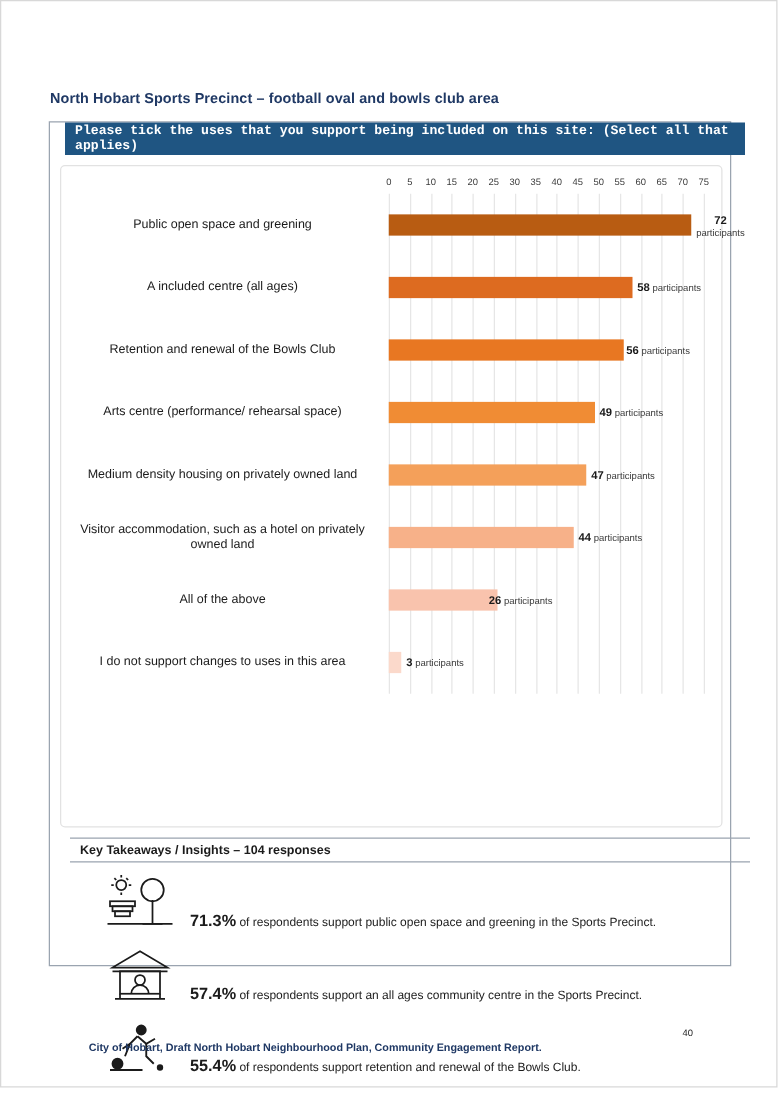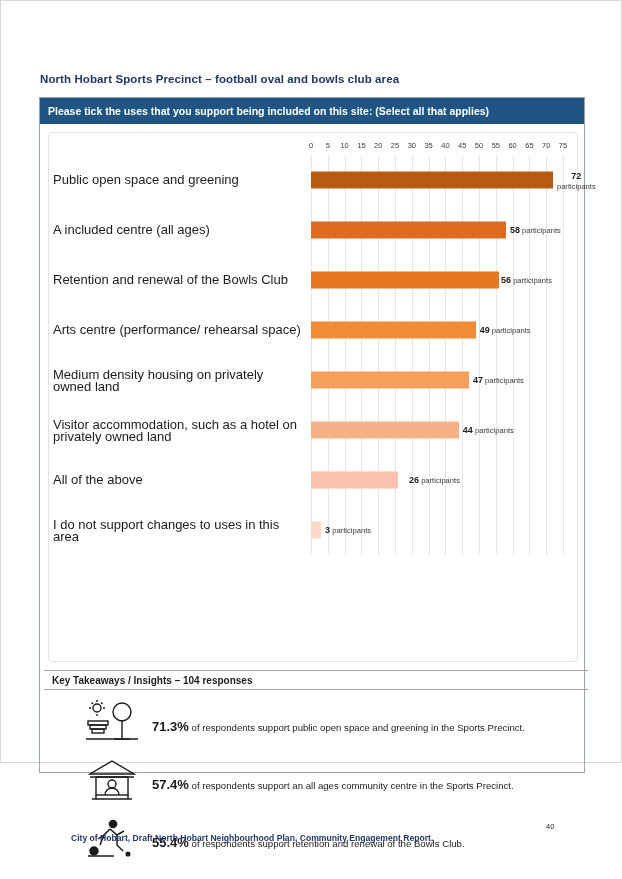--- a/index.html
+++ b/index.html
@@ -10,21 +10,21 @@
     width: 622px;
     height: 879px;
     background: #ffffff;
     font-family: "Liberation Sans", sans-serif;
     color: #1b1b1b;
     overflow: hidden;
   }
   .page {
     position: relative;
     width: 622px;
-    height: 763px;
+    height: 870px;
     box-sizing: border-box;
     border: 1px solid #d8d8d8;
     background: #fff;
   }
   .page-title {
     position: absolute;
     left: 39px;
     top: 72px;
     font-size: 11.5px;
     font-weight: bold;
@@ -36,32 +36,33 @@
     position: absolute;
     left: 38px;
     top: 96px;
     width: 546px;
     height: 676px;
     border: 1px solid #9aa4b0;
     box-sizing: border-box;
   }
   .q-header {
     position: absolute;
-    left: 0;
+    left: 12px;
     top: 0;
     width: 100%;
     height: 26px;
     background: #1f5582;
     color: #ffffff;
     font-size: 10.5px;
     font-weight: bold;
     display: flex;
     align-items: center;
     padding-left: 8px;
     box-sizing: border-box;
+    font-family: Liberation Mono, monospace;
   }
   .chart-card {
     position: absolute;
     left: 8px;
     top: 34px;
     width: 530px;
     height: 530px;
     border: 1px solid #e2e2e2;
     border-radius: 4px;
     box-sizing: border-box;
@@ -107,22 +108,22 @@
     position: absolute;
     left: 0;
     height: 50px;
     width: 100%;
   }
   .row-label {
     position: absolute;
     right: 100%;
     width: 250px;
     margin-right: 8px;
-    text-align: left;
-    font-size: 13px;
+    text-align: center;
+    font-size: 10px;
     color: #1b1b1b;
     line-height: 11.5px;
     top: 50%;
     transform: translateY(-50%);
   }
   .bar {
     position: absolute;
     top: 50%;
     transform: translateY(-50%);
     height: 17px;
@@ -148,21 +149,21 @@
     margin-top: -9px;
     text-align: center;
   }
   .bar-value.stacked .unit {
     display: block;
     margin-top: 1px;
   }
   
   .takeaway-header {
     position: absolute;
-    left: 4px;
+    left: 16px;
     top: 572px;
     width: 100%;
     height: 20px;
     border-top: 1px solid #9aa4b0;
     border-bottom: 1px solid #9aa4b0;
     box-sizing: border-box;
     display: flex;
     align-items: center;
     padding-left: 8px;
     font-size: 10px;
@@ -171,21 +172,21 @@
   }
   .insights {
     position: absolute;
     left: 0;
     top: 600px;
     width: 100%;
   }
   .insight {
     position: relative;
     display: flex;
-    align-items: center;
+    align-items: flex-end;
     margin-bottom: 10px;
     padding-left: 40px;
   }
   .insight .icon {
     width: 64px;
     flex: 0 0 64px;
     height: 48px;
     display: flex;
     align-items: center;
     justify-content: center;
@@ -293,21 +294,21 @@
               <div class="bar-value" style="left: 161.92px;"><span>47</span><span class="unit"> participants</span></div>
             </div>
             <div class="row" style="top: 250px;">
               <div class="row-label">Visitor accommodation, such as a hotel on privately owned land</div>
               <div class="bar" style="width: 147.84px; background: rgb(247, 177, 137);"></div>
               <div class="bar-value" style="left: 151.84px;"><span>44</span><span class="unit"> participants</span></div>
             </div>
             <div class="row" style="top: 300px;">
               <div class="row-label">All of the above</div>
               <div class="bar" style="width: 87.36px; background: rgb(249, 195, 173);"></div>
-              <div class="bar-value" style="left: 98px; text-align: center;"><span>26</span><span class="unit"> participants</span></div>
+              <div class="bar-value" style="left: 80px; text-align: center;"><span>26</span><span class="unit"> participants</span></div>
             </div>
             <div class="row" style="top: 350px;">
               <div class="row-label">I do not support changes to uses in this area</div>
               <div class="bar" style="width: 10.08px; background: rgb(251, 217, 203);"></div>
               <div class="bar-value" style="left: 14.08px;"><span>3</span><span class="unit"> participants</span></div>
             </div>
           </div>
       </div>
     </div>
 

